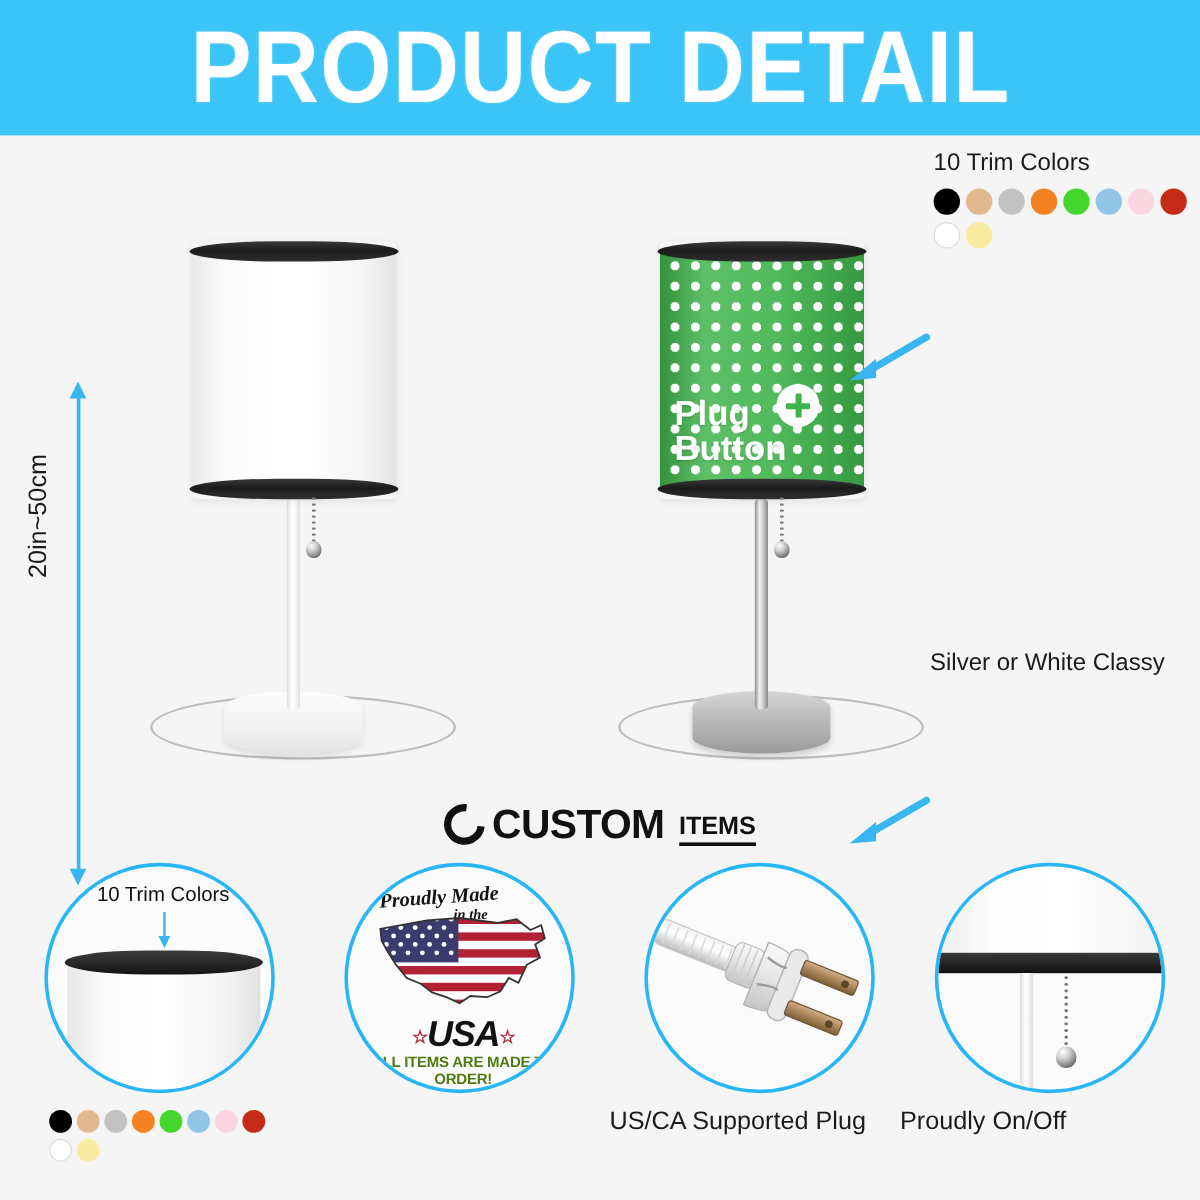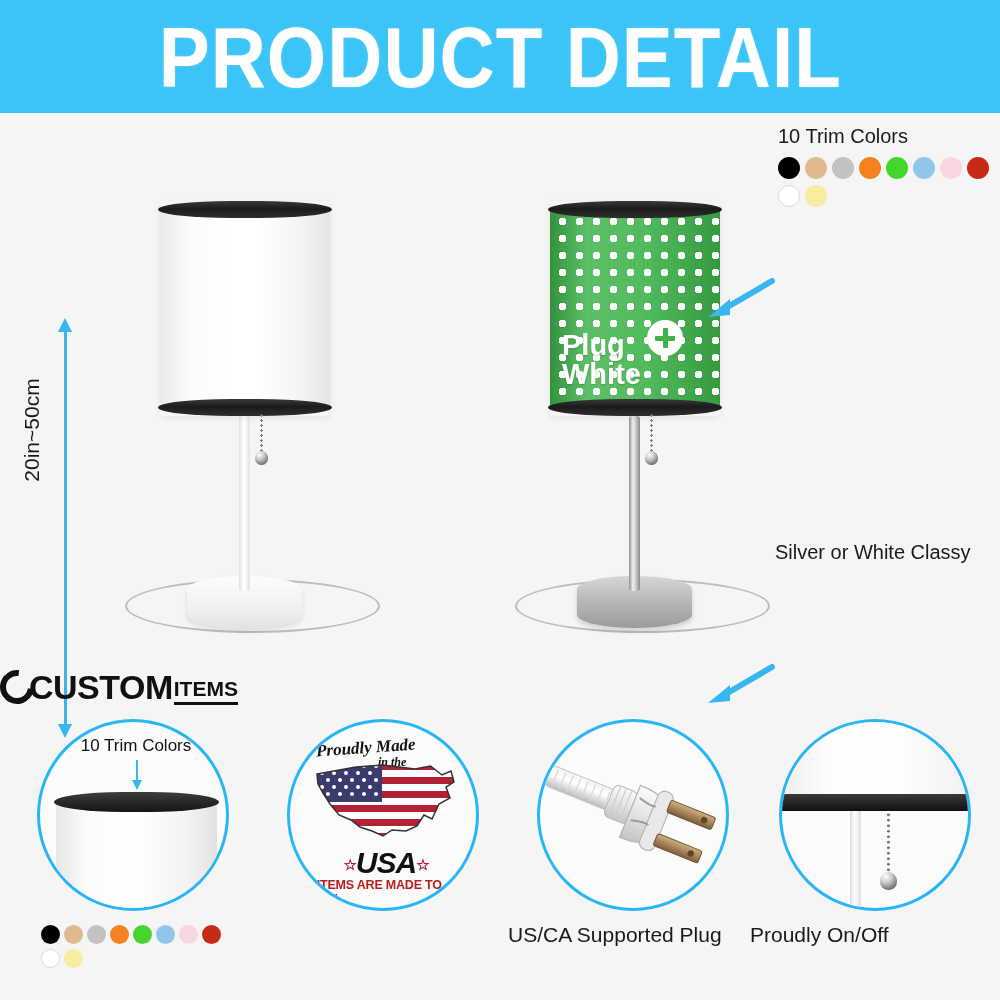--- a/index.html
+++ b/index.html
@@ -144,21 +144,21 @@
   
   .swatch-panel { position:absolute; }
   .swatch-title { font-size:20px; color:#1a1a1a; margin-bottom:9px; }
   .swatch-row { display:flex; flex-wrap:wrap; width:232px; gap:6px 5px; }
   .swatch { width:22px; height:22px; border-radius:50%; }
   .swatch.white-sw { border:1px solid #dcdcdc; }
 
   
   .brand {
     position:absolute; left:0; top:663px; width:1000px; height:48px;
-    display:flex; align-items:center; justify-content:flex-start; gap:0px;
+    display:flex; align-items:center; justify-content:center; gap:11px;
   }
   .brand-c {
     width:34px; height:34px; border-radius:50%;
     border:6px solid #111; border-right-color:transparent;
     transform:rotate(-38deg); position:relative; margin-right:-5px;
   }
   .brand-main { font-size:34px; font-weight:bold; letter-spacing:-0.5px; color:#111; }
   .brand-sub {
     font-size:21px; font-weight:bold; color:#111; letter-spacing:0px;
     border-bottom:3px solid #111; padding-bottom:1px; margin-left:1px; align-self:flex-end;
@@ -199,22 +199,22 @@
   
   .usa-wrap { position:absolute; left:0; top:0; width:192px; height:192px; }
   .usa-top { position:absolute; left:26px; top:16px; font-family:"Liberation Serif", serif;
     font-style:italic; font-weight:bold; font-size:17px; color:#111; transform:rotate(-4deg); }
   .usa-top2 { position:absolute; left:88px; top:33px; font-family:"Liberation Serif", serif;
     font-style:italic; font-weight:bold; font-size:12px; color:#111; }
   .usa-map { position:absolute; left:18px; top:34px; width:155px; height:90px; }
   .usa-usa { position:absolute; left:0; top:124px; width:192px; text-align:center;
     font-size:30px; font-weight:bold; font-style:italic; color:#111; letter-spacing:-1px; }
   .usa-star { color:#b22234; font-size:15px; font-style:normal; vertical-align:middle; }
-  .usa-note { position:absolute; left:0; top:156px; width:192px; 
-    font-size:12.5px; font-weight:bold; color:#b91c1c; letter-spacing:-0.2px; }
+  .usa-note { position:absolute; left:0; top:156px; width:192px; text-align:center;
+    font-size:12.5px; font-weight:bold; color:#4d7c0f; letter-spacing:-0.2px; }
 
   
   .plug-svg { position:absolute; left:0; top:0; }
 
   
   .f4-shadebot {
     position:absolute; left:-6px; top:72px; width:205px; height:17px;
     background:linear-gradient(180deg,#3a3a3a,#101010);
   }
   .f4-shadeface {
@@ -270,21 +270,21 @@
 
     <div class="lamp" id="lamp-green" style="left:550px; top:88px; width:250px; height:450px;">
       <div class="cordloop" style="left:-35px; top:378px; width:255px; height:54px;"></div>
       <div class="base" style="left:27px; top:375px; width:115px; height:52px;"></div>
       <div class="pole" style="left:79px; top:215px; height:175px;"></div>
       <div class="shade" style="left:0; top:0;">
         <div class="shade-body">
           <div class="plus-badge"></div>
           <div class="design-text">
             <div>Plug</div>
-            <div>White</div>
+            <div>Button</div>
           </div>
         </div>
         <div class="trim top"></div>
         <div class="trim bot"></div>
       </div>
       <div class="chain" style="left:100px; top:212px; height:42px;"></div>
       <div class="chain-ball" style="left:95px; top:250px;"></div>
     </div>
 
     <div class="arrow-diag" style="left:700px; top:162px;">

